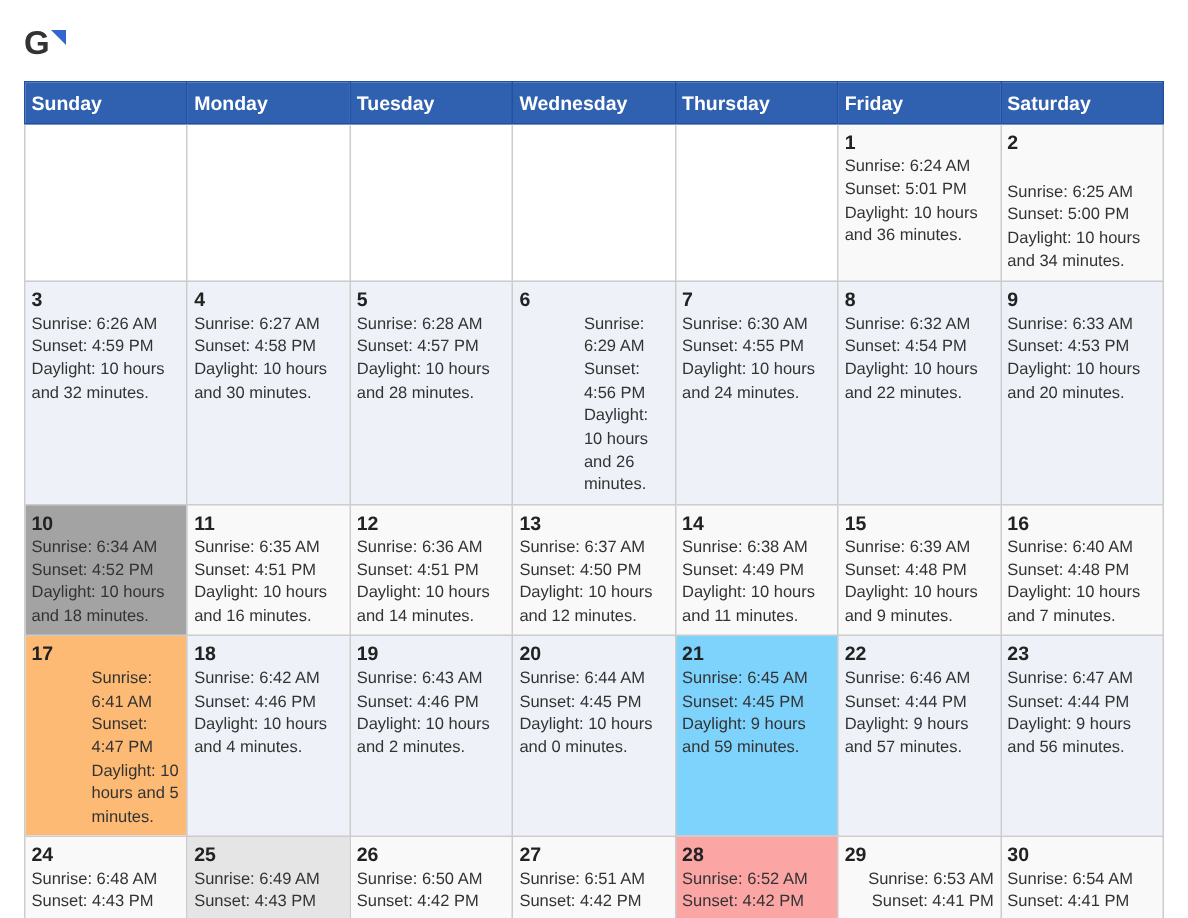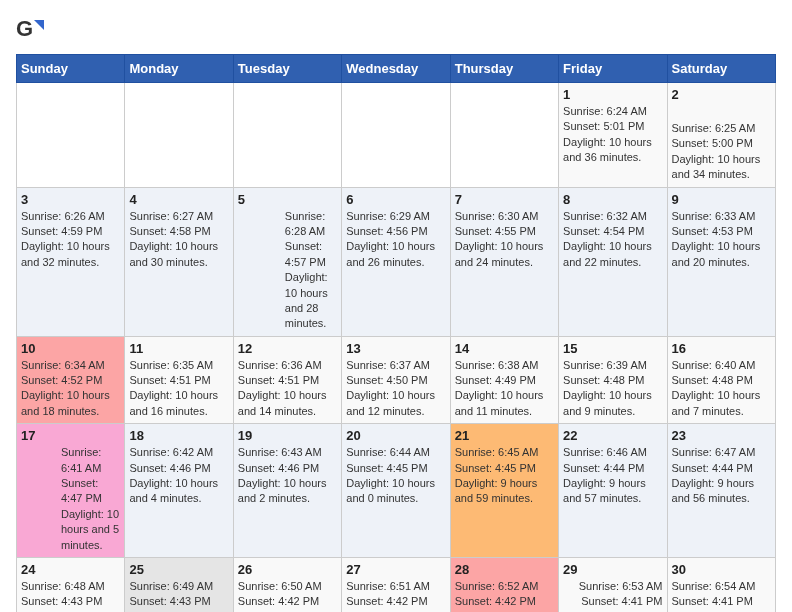--- a/index.html
+++ b/index.html
@@ -150,27 +150,27 @@
 Daylight: 10 hours and 32 minutes.</div>
         </td>
         <td style="background: rgb(238, 242, 248);">
           <span class="day-number">4</span>
           <div class="day-info" style="white-space: pre-line;">Sunrise: 6:27 AM
 Sunset: 4:58 PM
 Daylight: 10 hours and 30 minutes.</div>
         </td>
         <td style="background: rgb(238, 242, 248);">
           <span class="day-number">5</span>
-          <div class="day-info" style="white-space: pre-line; margin-left: 47px;">Sunrise: 6:28 AM
+          <div class="day-info" style="white-space: pre-line;">Sunrise: 6:28 AM
 Sunset: 4:57 PM
 Daylight: 10 hours and 28 minutes.</div>
         </td>
         <td style="background: rgb(238, 242, 248);">
           <span class="day-number">6</span>
-          <div class="day-info" style="white-space: pre-line;">Sunrise: 6:29 AM
+          <div class="day-info" style="white-space: pre-line; margin-left: 43px;">Sunrise: 6:29 AM
 Sunset: 4:56 PM
 Daylight: 10 hours and 26 minutes.</div>
         </td>
         <td style="background: rgb(238, 242, 248);">
           <span class="day-number">7</span>
           <div class="day-info" style="white-space: pre-line;">Sunrise: 6:30 AM
 Sunset: 4:55 PM
 Daylight: 10 hours and 24 minutes.</div>
         </td>
         <td style="background: rgb(238, 242, 248);">
@@ -180,21 +180,21 @@
 Daylight: 10 hours and 22 minutes.</div>
         </td>
         <td style="background: rgb(238, 242, 248);">
           <span class="day-number">9</span>
           <div class="day-info" style="white-space: pre-line;">Sunrise: 6:33 AM
 Sunset: 4:53 PM
 Daylight: 10 hours and 20 minutes.</div>
         </td>
       </tr>
       <tr>
-        <td style="background: #fca5a5; margin-top: 28px;">
+        <td style="background: #a3a3a3; margin-top: 28px;">
           <span class="day-number">10</span>
           <div class="day-info" style="white-space: pre-line;">Sunrise: 6:34 AM
 Sunset: 4:52 PM
 Daylight: 10 hours and 18 minutes.</div>
         </td>
         <td style="background: rgb(249, 249, 249);">
           <span class="day-number">11</span>
           <div class="day-info" style="white-space: pre-line;">Sunrise: 6:35 AM
 Sunset: 4:51 PM
 Daylight: 10 hours and 16 minutes.</div>
@@ -224,21 +224,21 @@
 Daylight: 10 hours and 9 minutes.</div>
         </td>
         <td style="background: rgb(249, 249, 249);">
           <span class="day-number">16</span>
           <div class="day-info" style="white-space: pre-line;">Sunrise: 6:40 AM
 Sunset: 4:48 PM
 Daylight: 10 hours and 7 minutes.</div>
         </td>
       </tr>
       <tr>
-        <td style="background: #f9a8d4;">
+        <td style="background: #fdba74;">
           <span class="day-number">17</span>
           <div class="day-info" style="white-space: pre-line; margin-left: 40px;">Sunrise: 6:41 AM
 Sunset: 4:47 PM
 Daylight: 10 hours and 5 minutes.</div>
         </td>
         <td style="background: rgb(238, 242, 248); margin-left: 40px;">
           <span class="day-number">18</span>
           <div class="day-info" style="white-space: pre-line;">Sunrise: 6:42 AM
 Sunset: 4:46 PM
 Daylight: 10 hours and 4 minutes.</div>
@@ -248,21 +248,21 @@
           <div class="day-info" style="white-space: pre-line;">Sunrise: 6:43 AM
 Sunset: 4:46 PM
 Daylight: 10 hours and 2 minutes.</div>
         </td>
         <td style="background: rgb(238, 242, 248);">
           <span class="day-number">20</span>
           <div class="day-info" style="white-space: pre-line;">Sunrise: 6:44 AM
 Sunset: 4:45 PM
 Daylight: 10 hours and 0 minutes.</div>
         </td>
-        <td style="background: #fdba74;">
+        <td style="background: #7dd3fc;">
           <span class="day-number">21</span>
           <div class="day-info" style="white-space: pre-line;">Sunrise: 6:45 AM
 Sunset: 4:45 PM
 Daylight: 9 hours and 59 minutes.</div>
         </td>
         <td style="background: rgb(238, 242, 248);">
           <span class="day-number">22</span>
           <div class="day-info" style="white-space: pre-line;">Sunrise: 6:46 AM
 Sunset: 4:44 PM
 Daylight: 9 hours and 57 minutes.</div>

